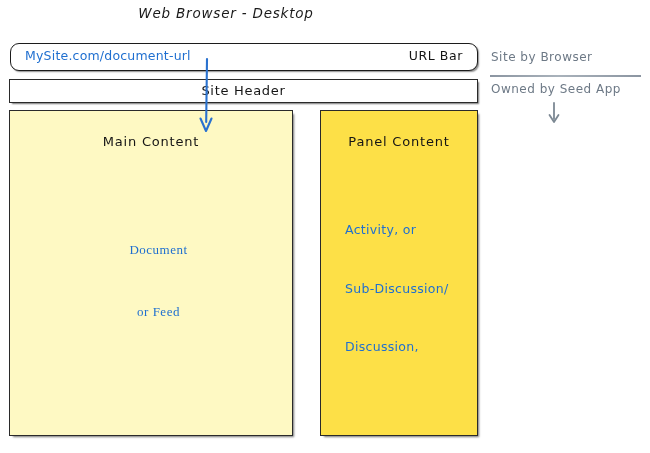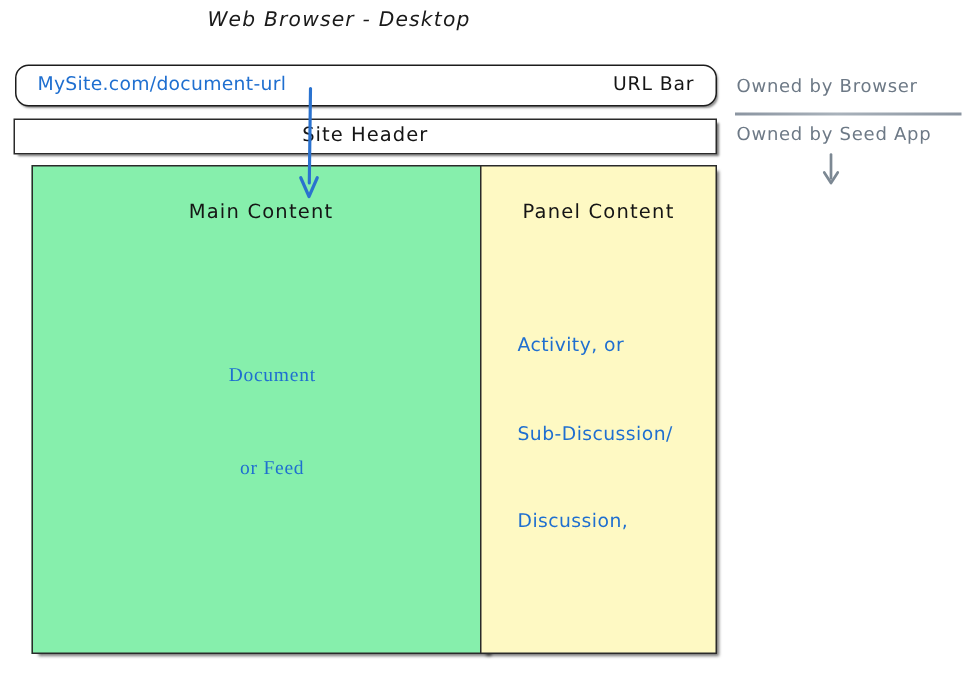--- a/index.html
+++ b/index.html
@@ -87,27 +87,27 @@
     top: 3px;
     text-align: center;
     font-size: 13px;
     color: #151515;
     letter-spacing: 0.7px;
   }
 
   
   #main-content-box {
     position: absolute;
-    left: 21px;
+    left: 9px;
     top: 110px;
-    width: 306px;
+    width: 284px;
     height: 326px;
     box-sizing: border-box;
     border: 1.3px solid #2a2a2a;
-    background: #86efac;
+    background: #fef9c3;
     box-shadow: 2.5px 2.5px 2px -1.5px rgba(0,0,0,0.55);
   }
   #main-content-title {
     position: absolute;
     left: 0;
     right: 0;
     top: 23px;
     text-align: center;
     font-size: 13px;
     color: #151515;
@@ -128,21 +128,21 @@
 
   
   #panel-box {
     position: absolute;
     left: 320px;
     top: 110px;
     width: 158px;
     height: 326px;
     box-sizing: border-box;
     border: 1.3px solid #2a2a2a;
-    background: #fef9c3;
+    background: #fde047;
     box-shadow: 2.5px 2.5px 2px -1.5px rgba(0,0,0,0.55);
   }
   #panel-title {
     position: absolute;
     left: 0;
     right: 0;
     top: 23px;
     text-align: center;
     font-size: 13px;
     color: #151515;
@@ -222,21 +222,21 @@
 <div id="panel-box">
   <span class="sketch" id="panel-title">Panel Content</span>
   <div class="sketch" id="panel-body">
     <span class="pl">Activity, or</span>
     <span class="pl">Sub-Discussion/</span>
     <span class="pl">Discussion,</span>
     
   </div>
 </div>
 
-<div class="sketch" id="owner-browser">Owned by Browser</div>
+<div class="sketch" id="owner-browser">Site by Browser</div>
 <div id="owner-divider"></div>
 <div class="sketch" id="owner-seed-app">Owned by Seed App</div>
 
 <svg id="arrow-layer" viewBox="0 0 650 453">
 
   <g>
     <path d="M207,59 L206.2,122" stroke="#2a72cf" stroke-width="2.1" fill="none" stroke-linecap="round"></path>
     <path d="M200.5,118.5 L206,131 L211.5,118.5" stroke="#2a72cf" stroke-width="2.1" fill="none" stroke-linecap="round" stroke-linejoin="round"></path>
   </g>
 

